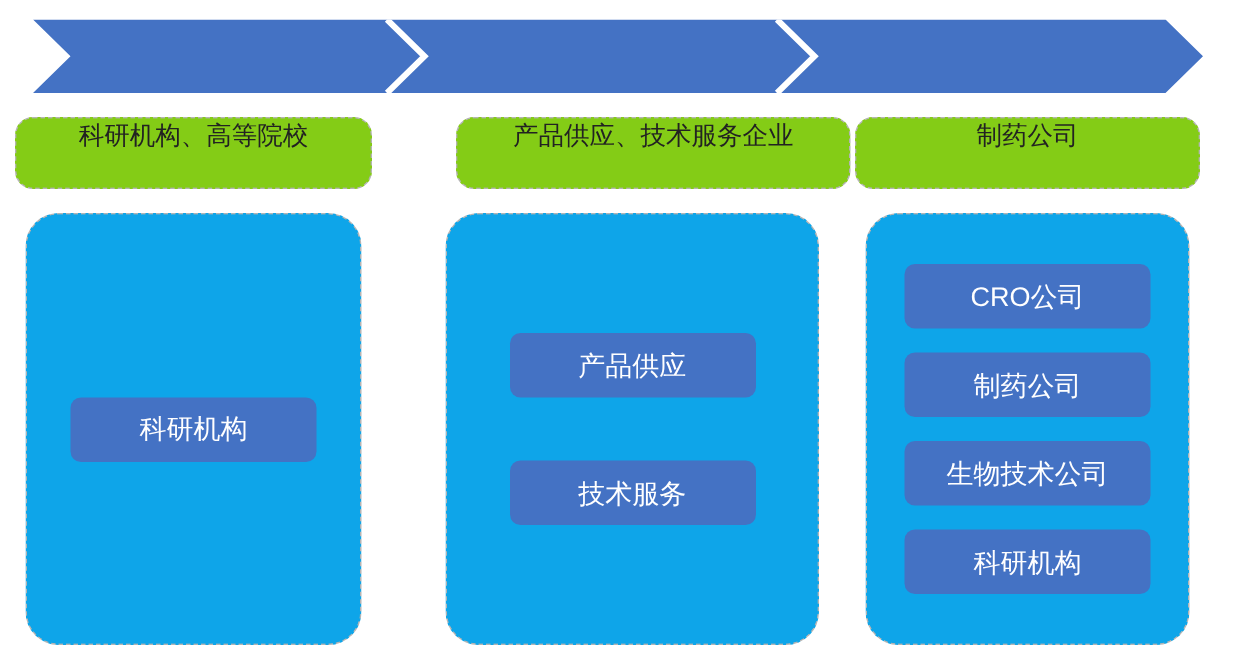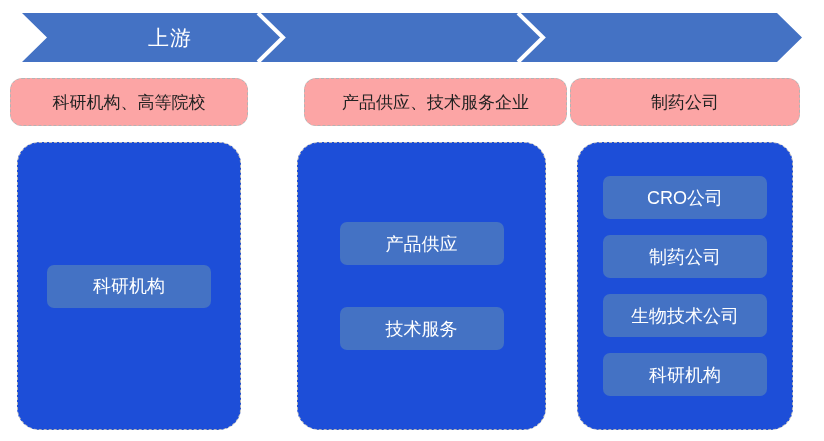--- a/index.html
+++ b/index.html
@@ -46,43 +46,42 @@
   .bl-2 { left: 560px; width: 220px; margin-top: 41px; }
 
   
   .role-box {
     position: absolute;
     top: 78px;
     height: 48px;
     border: 1px dashed #b4b4b4;
     border-radius: 12px;
     display: flex;
-    align-items: center;
     justify-content: center;
     box-sizing: border-box;
-    background: #fca5a5;
+    background: #84cc16;
   }
   .role-box .role-text {
     font-size: 17px;
     color: #222222;
     white-space: nowrap;
   }
   .rb-0 { left: 10px;  width: 238px; }
   .rb-1 { left: 304px; width: 263px; }
   .rb-2 { left: 570px; width: 230px; }
 
   
   .panel {
     position: absolute;
     top: 142px;
     height: 288px;
     border: 1px dashed #b4b4b4;
     border-radius: 22px;
     box-sizing: border-box;
-    background: #1d4ed8;
+    background: #0ea5e9;
     display: flex;
     flex-direction: column;
     align-items: center;
   }
   .pn-0 { left: 17px;  width: 224px; justify-content: center; }
   .pn-1 { left: 297px; width: 249px; justify-content: center; }
   .pn-2 { left: 577px; width: 216px; justify-content: center; }
 
   .panel-inner {
     display: flex;
@@ -126,21 +125,20 @@
   <div class="banner">
     <svg class="banner-svg" viewBox="0 0 780 49" preserveAspectRatio="none">
 
       <path d="M0,0 L755,0 L780,24.5 L755,49 L0,49 L25,24.5 Z" fill="#4472C4"></path>
 
       <path d="M236,0 L261,24.5 L236,49" fill="none" stroke="#ffffff" stroke-width="4"></path>
 
       <path d="M496,0 L521,24.5 L496,49" fill="none" stroke="#ffffff" stroke-width="4"></path>
     </svg>
 
-    <div class="banner-label bl-0">上游</div>
     <div class="banner-label bl-2">下游</div>
   </div>
 
   <div class="role-box rb-0">
     <span class="role-text">科研机构、高等院校</span>
   </div>
   <div class="role-box rb-1">
     <span class="role-text">产品供应、技术服务企业</span>
   </div>
   <div class="role-box rb-2">

